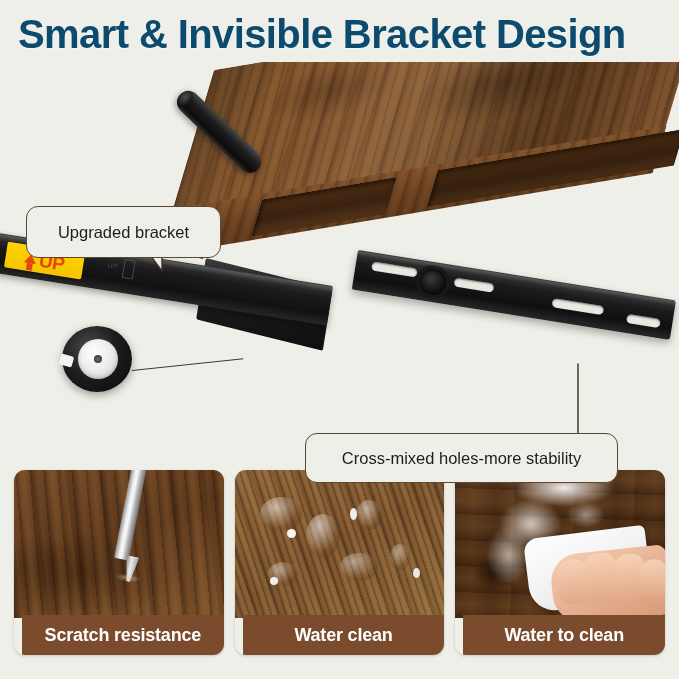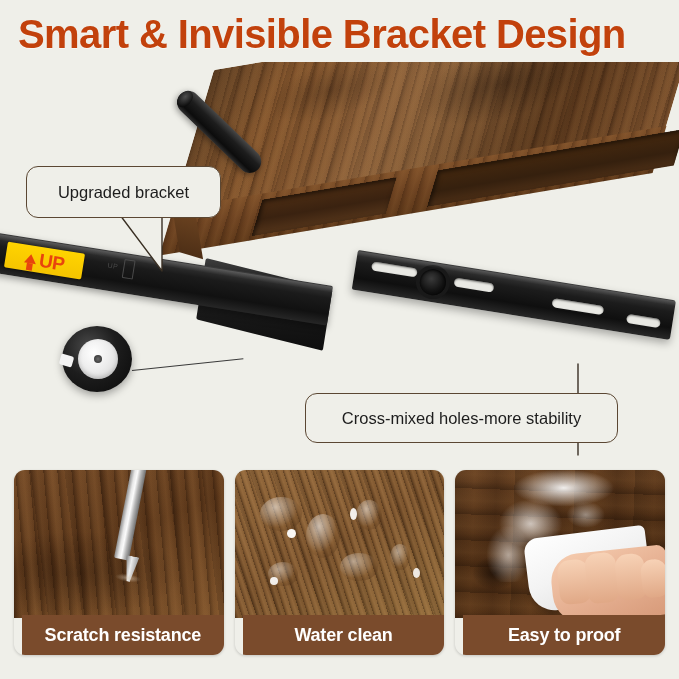--- a/index.html
+++ b/index.html
@@ -10,21 +10,21 @@
     font-family:"Liberation Sans", sans-serif;
     overflow:hidden;
     position:relative;
   }
   .stage{position:absolute;inset:0;width:679px;height:679px;background:#efefe9;}
 
   
   .title{
     position:absolute;left:18px;top:12px;width:650px;
     font-size:40px;font-weight:bold;letter-spacing:-0.6px;
-    color:#c2410c;
+    color:#0c4a6e;
     font-family:"Liberation Sans", sans-serif;
     white-space:nowrap;
     text-shadow:0 1px 0 rgba(255,255,255,.5);
   }
 
   
   .hero{position:absolute;left:0;top:62px;width:679px;height:400px;overflow:hidden;}
 
   
   .shelf{
@@ -189,20 +189,21 @@
   
   .bubble{
     position:absolute;
     background:#efefe9;
     border:1.4px solid #5b4733;
     border-radius:12px;
     display:flex;align-items:center;justify-content:center;
     color:#1d1d1d;
     font-family:"Liberation Sans", sans-serif;
     z-index:7;
+    margin-top:40px;
   }
   #bubble-upgraded{left:26px;top:166px;width:193px;height:50px;font-size:16.5px;}
   #bubble-cross{left:305px;top:393px;width:311px;height:48px;font-size:16.5px;text-align:right;}
   .tail{position:absolute;z-index:6;}
   .tail svg{display:block;}
 
   
   .features{
     position:absolute;left:0;top:470px;width:679px;height:185px;
     display:flex;gap:11px;padding:0 14px;box-sizing:border-box;
@@ -403,18 +404,18 @@
         <div class="dark-spot"></div>
         <div class="flour"></div>
         <div class="cloth"></div>
         <div class="hand">
           <div class="finger" style="left:6%;top:6px;width:26%;height:44px;"></div>
           <div class="finger" style="left:30%;top:2px;width:26%;height:50px;"></div>
           <div class="finger" style="left:55%;top:6px;width:25%;height:46px;"></div>
           <div class="finger" style="left:77%;top:14px;width:22%;height:38px;"></div>
         </div>
       </div>
-      <div class="card-label">Easy to proof</div>
+      <div class="card-label">Water to clean</div>
     </div>
 
   </div>
 
 </div>
 
 </body></html>

